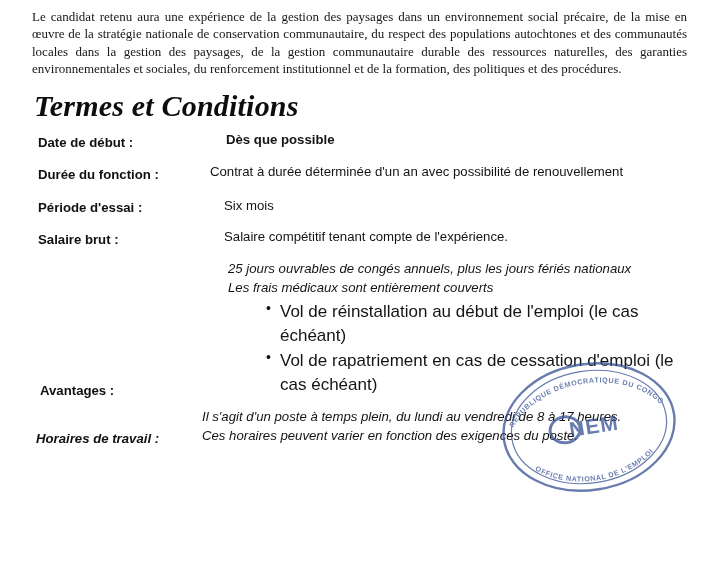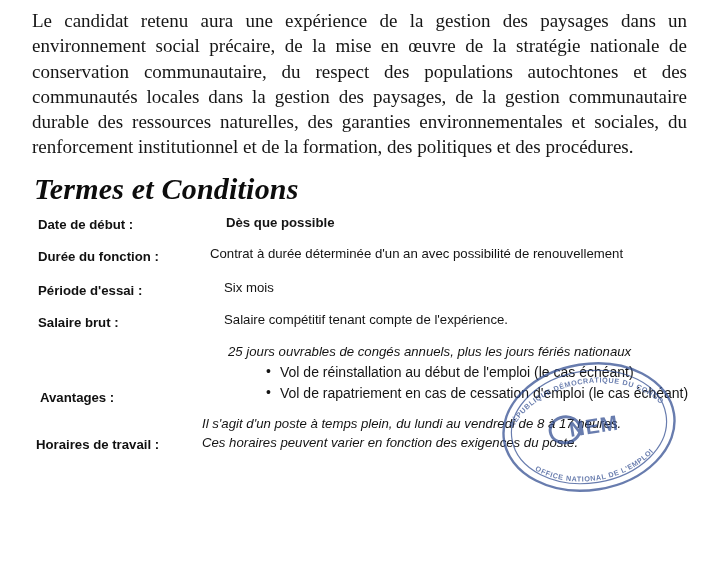--- a/index.html
+++ b/index.html
@@ -18,21 +18,21 @@
   .page {
     position: relative;
     width: 711px;
     height: 588px;
     box-sizing: border-box;
     padding: 8px 14px 0 14px;
   }
 
   
   .intro {
-    font-size: 19px;
+    font-size: 13px;
     line-height: 1.33;
     text-align: justify;
     margin: 0 10px 0 18px;
     color: #161616;
   }
 
   
   .section-title {
     font-family: "Liberation Serif", serif;
     font-weight: bold;
@@ -85,35 +85,35 @@
   .r-salaire .row-value { padding-left: 4px; }
 
   .r-local { margin-bottom: 16px; }
   .r-local .row-label { width: 186px; padding-left: 22px; }
   .r-local .row-value { padding-left: 0; }
 
   .r-avantages { margin-bottom: 10px; }
   .r-avantages .row-label { width: 206px; padding-left: 26px; }
   .r-avantages .row-value { padding-left: 8px; }
 
-  .r-horaires .row-label { width: 180px; padding-left: 22px; }
+  .r-horaires .row-label { width: 180px; padding-left: 22px; font-style: italic; }
   .r-horaires .row-value { padding-left: 8px; }
 
   .value-line { display: block; font-style: italic; }
 
   
   ul.bullets {
     margin: 2px 0 0 0;
     padding-left: 38px;
     list-style: none;
   }
   ul.bullets li {
     position: relative;
     font-family: "Liberation Sans", sans-serif;
-    font-size: 14px;
+    font-size: 17px;
     line-height: 1.42;
     margin-bottom: 1px;
     padding-left: 14px;
   }
   ul.bullets li::before {
     content: "•";
     position: absolute;
     left: 0;
     top: -1px;
     font-size: 14px;
@@ -175,20 +175,21 @@
     <div class="row r-salaire">
       <div class="row-label">Salaire brut :</div>
       <div class="row-value">Salaire compétitif tenant compte de l'expérience.</div>
     </div>
 
 
     <div class="row r-avantages">
       <div class="row-label">Avantages :</div>
       <div class="row-value">
         <span class="value-line">25 jours ouvrables de congés annuels, plus les jours fériés nationaux</span>
+        <span class="value-line">Les frais médicaux sont entièrement couverts</span>
         <ul class="bullets">
           <li>Vol de réinstallation au début de l'emploi (le cas échéant)</li>
           <li>
             <span>Vol de rapatriement en cas de cessation d'emploi (le cas échéant)</span>
           </li>
         </ul>
       </div>
     </div>
 
     <div class="row r-horaires">

